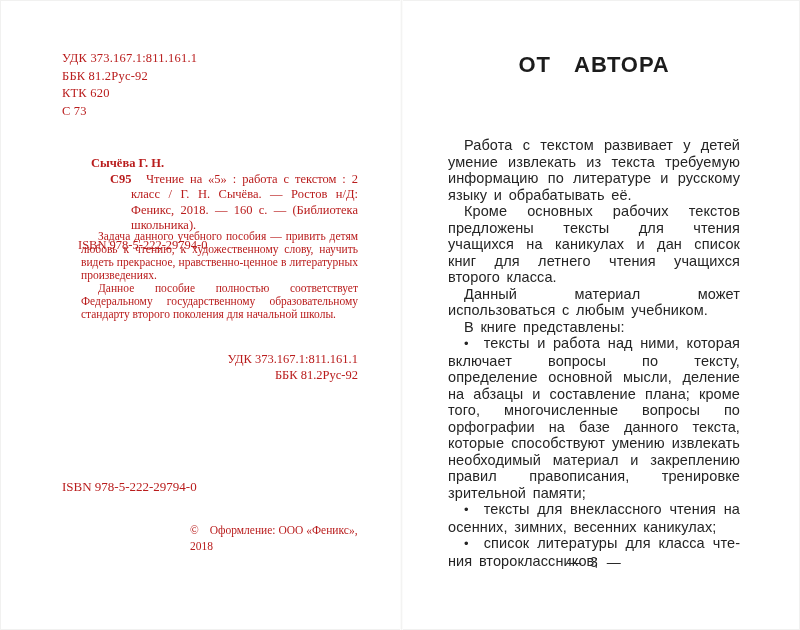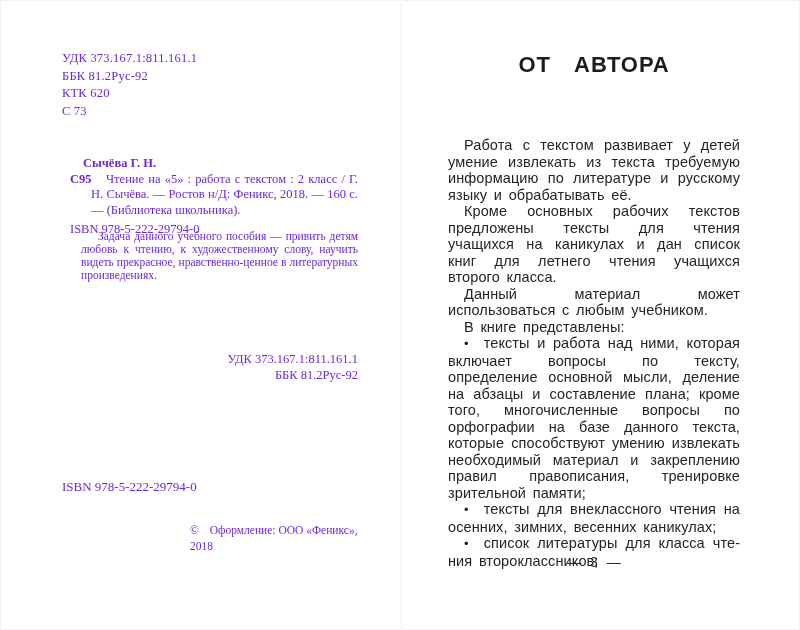--- a/index.html
+++ b/index.html
@@ -20,40 +20,41 @@
     position: absolute; left: 400px; top: 0;
     width: 3px; height: 630px;
     background: linear-gradient(to right, #ffffff, #f3f3f2, #ffffff);
   }
 
   
   .page-left {
     position: absolute; left: 62px; top: 0;
     width: 296px; height: 630px;
     font-family: "Liberation Serif", serif;
-    color: #6d28d9;
+    color: #b91c1c;
   }
   .codes-block {
     position: absolute; top: 50px; left: 0;
     font-size: 12.5px; line-height: 17.5px;
     letter-spacing: 0.2px;
   }
   .biblio-block {
-    position: absolute; top: 156px; left: 8px; right: 0;
+    position: absolute; top: 156px; left: 16px; right: 0;
     font-size: 12.5px; line-height: 15.5px;
   }
   .author-line {
     padding-left: 13px;
     font-weight: bold;
   }
   .catalog-entry {
     position: relative;
     padding-left: 21px;
     text-indent: 15px;
     text-align: justify;
+    margin-left: 32px;
   }
   .catalog-code {
     position: absolute; left: 0; top: 0;
     font-weight: bold;
     text-indent: 0;
   }
   .isbn-top { margin-top: 4px; padding-left: 0; }
   .annotation-block {
     position: absolute; top: 230px; left: 19px;
     width: 277px;
@@ -143,20 +144,21 @@
     <div class="biblio-block">
       <div class="author-line">Сычёва Г. Н.</div>
       <div class="catalog-entry">
         <span class="catalog-code">С95</span><span>Чтение на «5» : работа с текстом : 2 класс / Г. Н. Сычё­ва. — Ростов н/Д: Феникс, 2018. — 160 с. — (Библиотека школьника).</span>
       </div>
       <div class="isbn-top">ISBN 978-5-222-29794-0</div>
     </div>
 
     <div class="annotation-block">
       <p>Задача данного учебного пособия — привить детям лю­бовь к чтению, к художественному слову, научить видеть прекрасное, нравственно-ценное в литературных произве­дениях.</p>
+      <p>Данное пособие полностью соответствует Федерально­му государственному образовательному стандарту второго поколения для начальной школы.</p>
     </div>
 
     <div class="udk-repeat">
       <div>УДК 373.167.1:811.161.1</div>
       <div>ББК 81.2Рус-92</div>
     </div>
 
     <div class="isbn-bottom">ISBN 978-5-222-29794-0</div>
 
     <div class="copyright-block">

